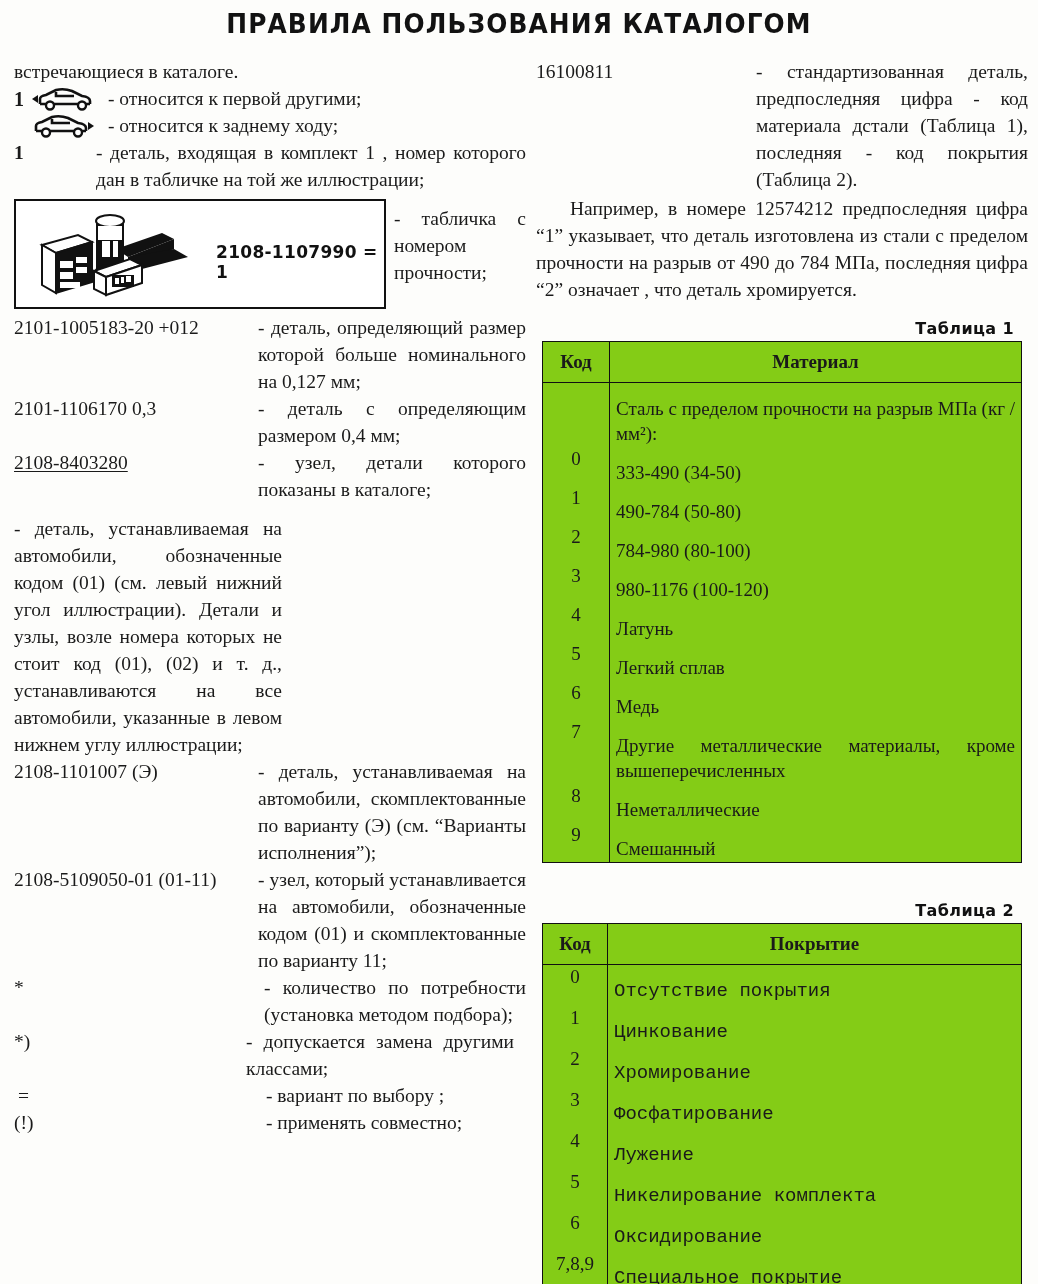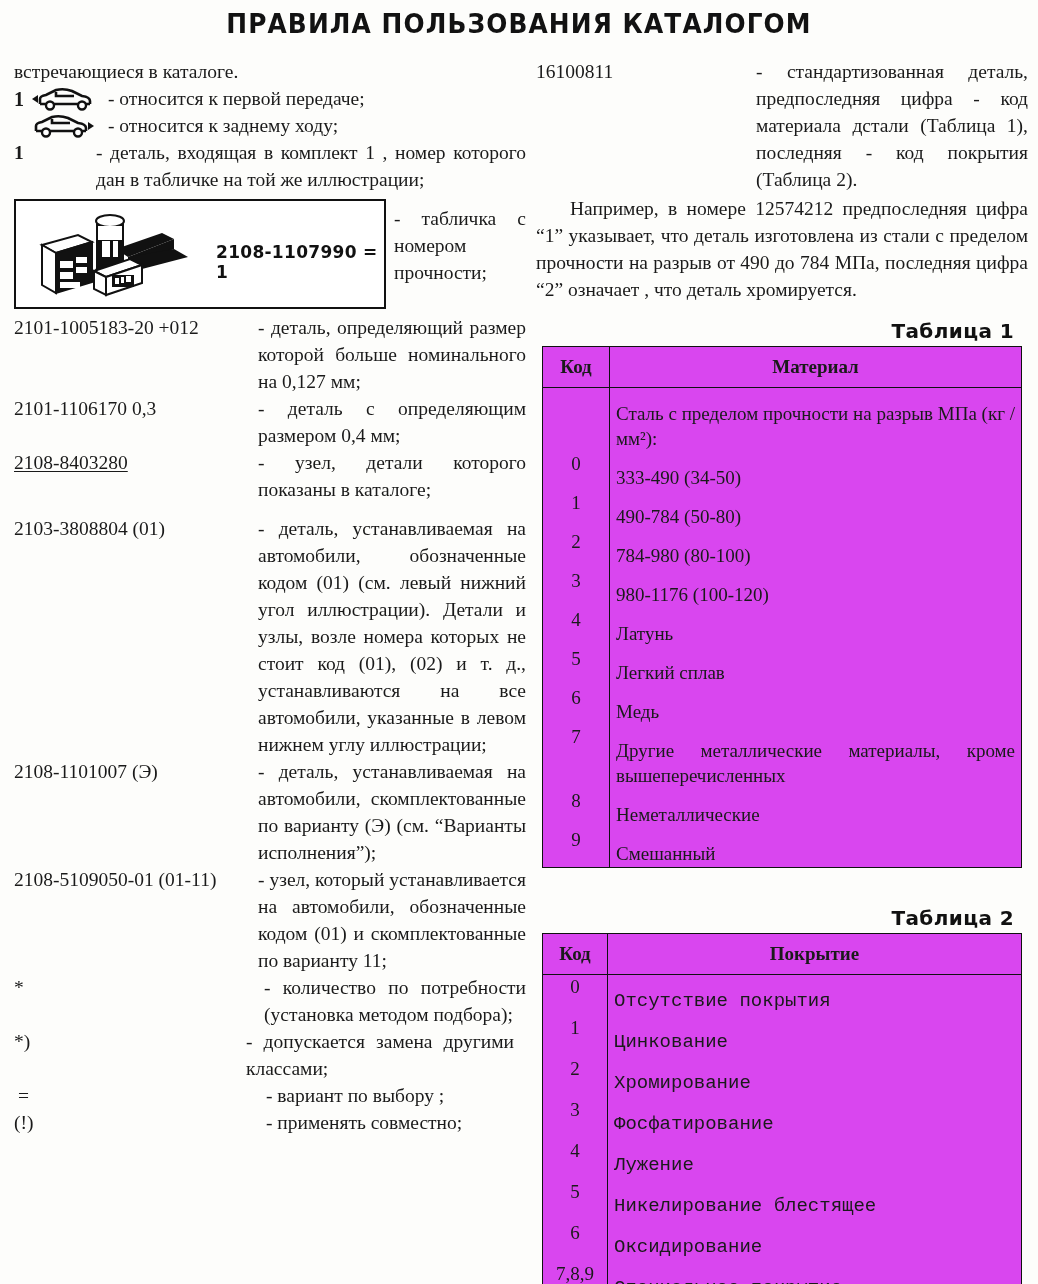--- a/index.html
+++ b/index.html
@@ -93,28 +93,28 @@
   .rkey{flex:0 0 220px;font-size:19.5px;line-height:27px;}
   .rdesc{flex:1;font-size:19.5px;line-height:27px;text-align:justify;}
   .para{
     font-size:19.5px;line-height:27px;text-align:justify;
     text-indent:34px;margin-top:2px;
   }
 
   
   .tcap{
     font-family:"DejaVu Sans","Liberation Sans",sans-serif;
-    font-weight:bold;font-size:20px;letter-spacing:.4px;
+    font-weight:bold;font-size:16px;letter-spacing:.4px;
     text-align:right;margin:0 14px 3px 0;color:#111;
   }
   table.cat{
     border-collapse:collapse;
     width:480px;
     margin-left:6px;
-    background:#d946ef;
+    background:#84cc16;
     table-layout:fixed;
   }
   table.cat, table.cat th, table.cat td{border:1.6px solid #111;}
   table.cat th{
     font-size:19px;font-weight:bold;padding:9px 4px;text-align:center;
     font-family:"Liberation Serif","DejaVu Serif",serif;
   }
   table.cat td.code{
     width:58px;text-align:center;font-size:19px;
     border-right:1.6px solid #111;
@@ -156,21 +156,21 @@
           <g fill="none" stroke="#111" stroke-width="2.6">
             <path d="M10,18 L10,13 Q10,10 16,9 L26,4 Q34,2 42,5 L52,10 Q60,11 60,15 L60,18"></path>
             <path d="M10,18 L60,18"></path>
             <path d="M26,6 L26,10 L44,10"></path>
           </g>
           <circle cx="20" cy="19.5" r="4" fill="#fff" stroke="#111" stroke-width="2.4"></circle>
           <circle cx="52" cy="19.5" r="4" fill="#fff" stroke="#111" stroke-width="2.4"></circle>
           <path d="M8,9 L2,13 L8,17 Z" fill="#111"></path>
         </svg>
       </span>
-      <span class="carlabel">- относится к первой передаче;</span>
+      <span class="carlabel">- относится к первой другими;</span>
     </div>
 
     <div class="carrow">
       <span class="lead"></span>
       <span class="carbox">
         <svg width="72" height="26" viewBox="0 0 72 26">
           <g fill="none" stroke="#111" stroke-width="2.6">
             <path d="M6,18 L6,13 Q6,10 12,9 L22,4 Q30,2 38,5 L48,10 Q56,11 56,15 L56,18"></path>
             <path d="M6,18 L56,18"></path>
             <path d="M22,6 L22,10 L40,10"></path>
@@ -235,21 +235,20 @@
       <span class="desc" style="width:268px;">- деталь с определяющим размером 0,4 мм;</span>
     </div>
 
     <div class="row">
       <span class="key u" style="width:244px;">2108-8403280</span>
       <span class="desc" style="width:268px;">- узел, детали которого показаны в каталоге;</span>
     </div>
 
 
     <div class="row" style="margin-top:12px;">
-      <span class="key" style="width:244px;">2103-3808804 (01)</span>
       <span class="desc" style="width:268px;">- деталь, устанавливаемая на автомобили, обозначенные кодом (01) (см. левый нижний угол иллюстрации). Детали и узлы, возле номера которых не стоит код (01), (02) и т. д., устанавливаются на все автомобили, указанные в левом нижнем углу иллюстрации;</span>
     </div>
 
     <div class="row">
       <span class="key" style="width:244px;">2108-1101007 (Э)</span>
       <span class="desc" style="width:268px;">- деталь, устанавливаемая на автомобили, скомплектованные по варианту (Э) (см. “Варианты исполнения”);</span>
     </div>
 
     <div class="row">
       <span class="key" style="width:244px;">2108-5109050-01 (01-11)</span>
@@ -370,21 +369,21 @@
         <tr>
           <td class="code">3</td>
           <td class="val">Фосфатирование</td>
         </tr>
         <tr>
           <td class="code">4</td>
           <td class="val">Лужение</td>
         </tr>
         <tr>
           <td class="code">5</td>
-          <td class="val">Никелирование блестящее</td>
+          <td class="val">Никелирование комплекта</td>
         </tr>
         <tr>
           <td class="code">6</td>
           <td class="val">Оксидирование</td>
         </tr>
         <tr>
           <td class="code">7,8,9</td>
           <td class="val">Специальное покрытие</td>
         </tr>
       </tbody>

